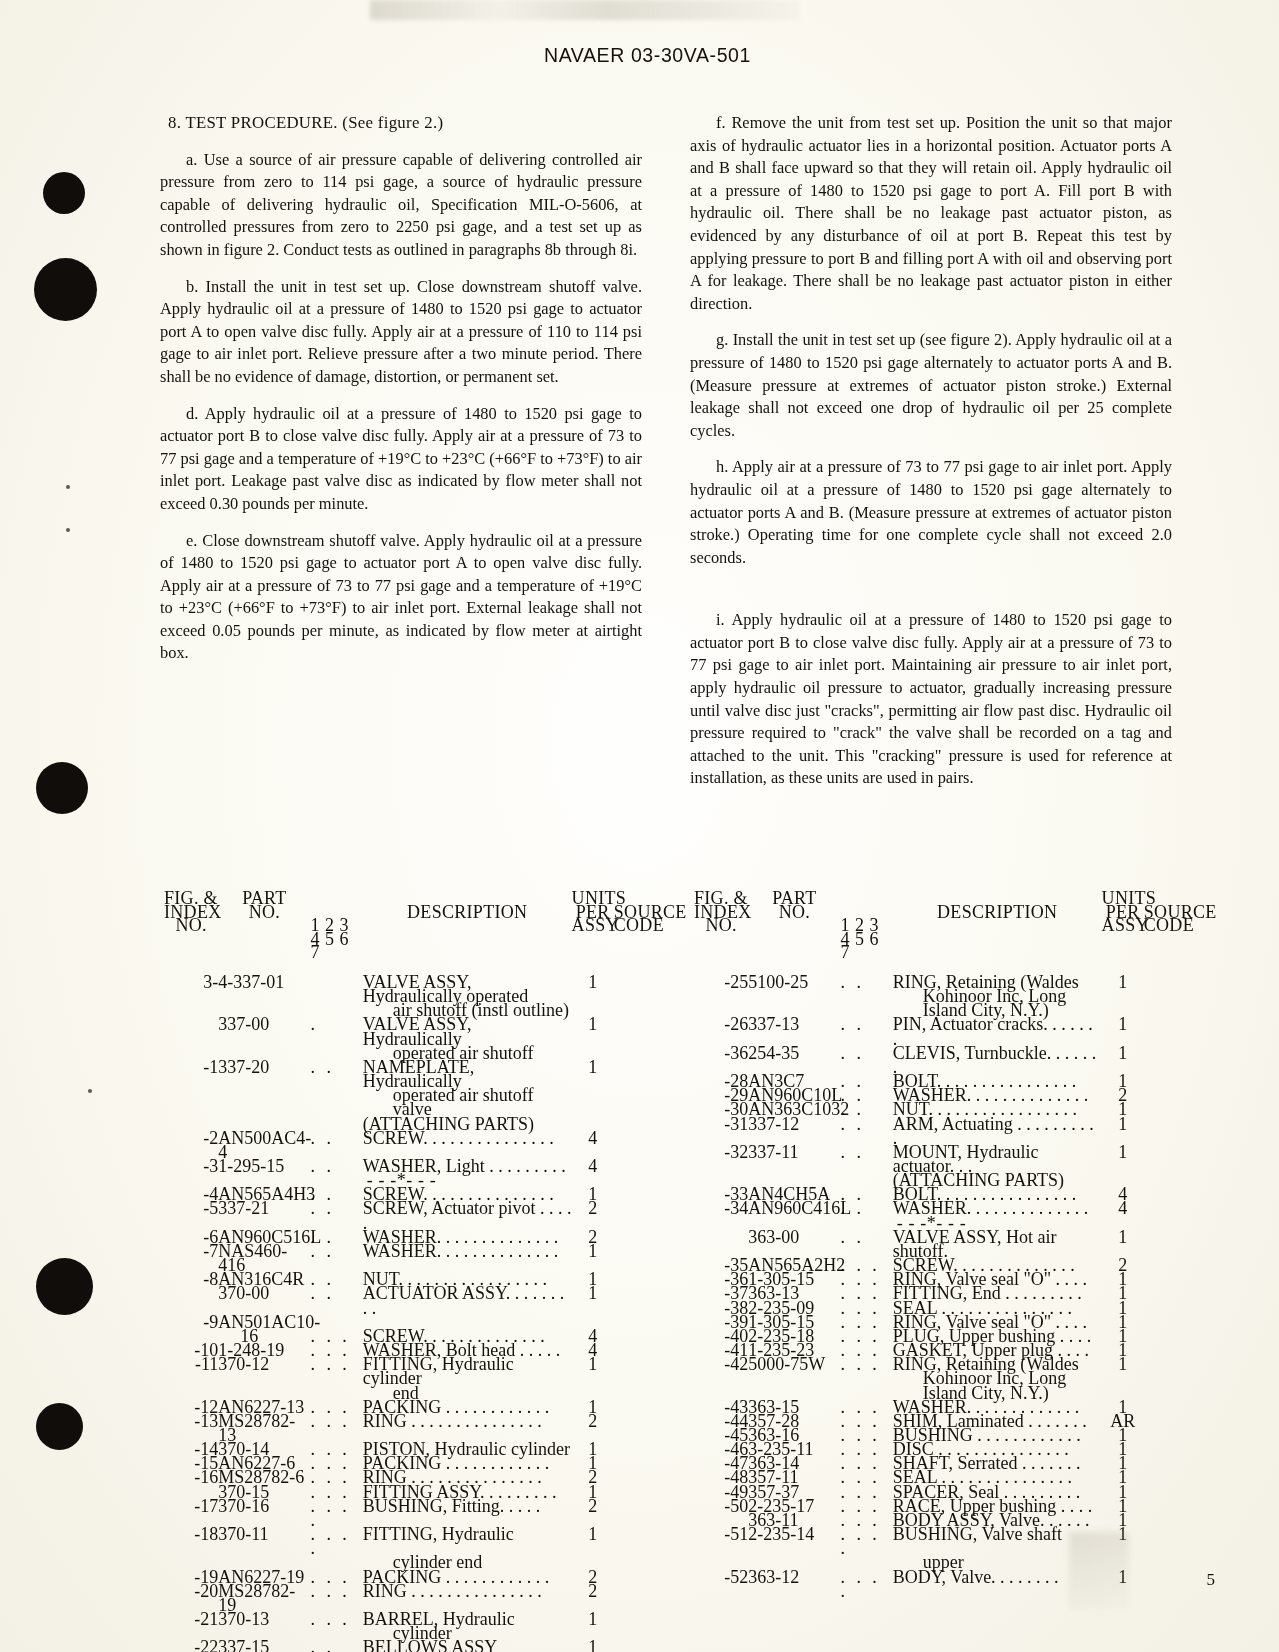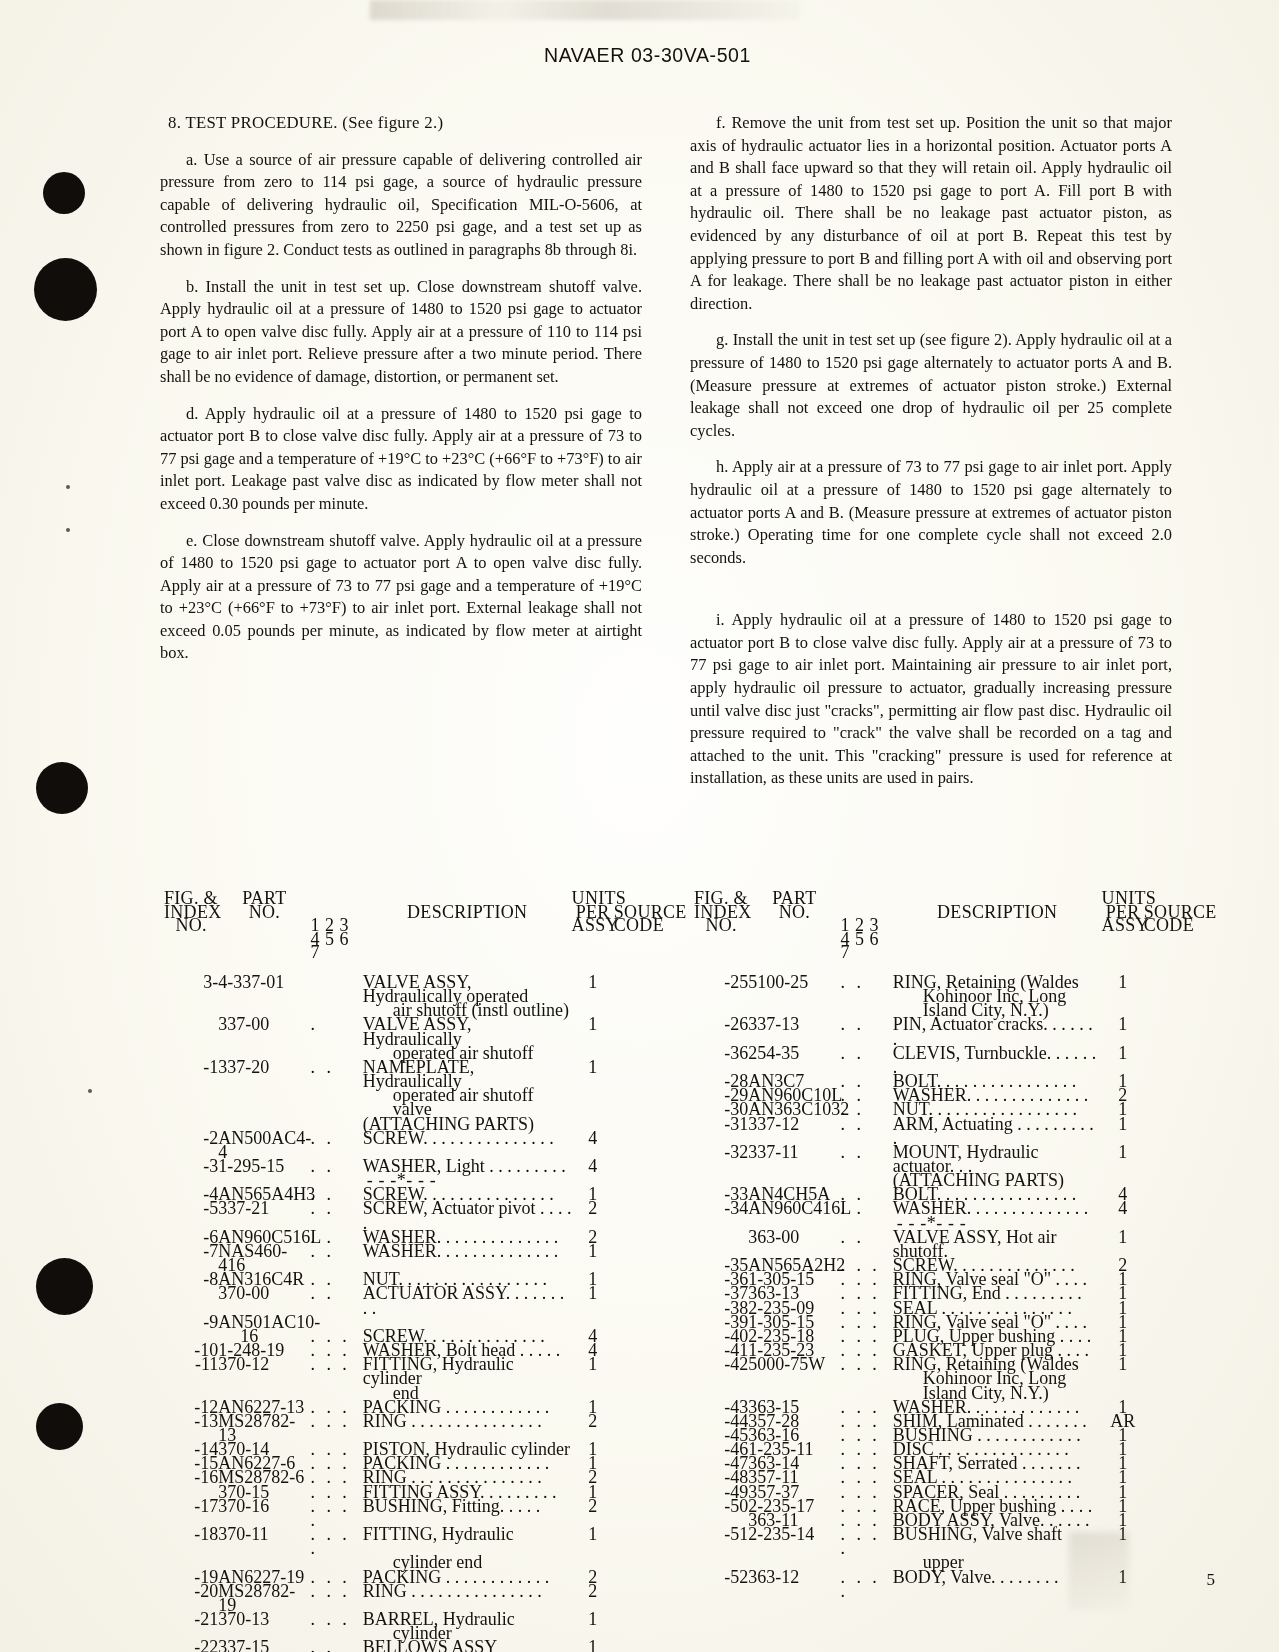--- a/index.html
+++ b/index.html
@@ -762,21 +762,21 @@
           <tr class="row">
             <td class="c-idx">-45</td>
             <td class="c-part">363-16</td>
             <td class="c-ind">. . .</td>
             <td class="c-desc">BUSHING . . . . . . . . . . . .</td>
             <td class="c-qty">1</td>
             <td class="c-src"></td>
           </tr>
           <tr class="row">
             <td class="c-idx">-46</td>
-            <td class="c-part">1-235-11</td>
+            <td class="c-part">3-235-11</td>
             <td class="c-ind">. . .</td>
             <td class="c-desc">DISC . . . . . . . . . . . . . . .</td>
             <td class="c-qty">1</td>
             <td class="c-src"></td>
           </tr>
           <tr class="row">
             <td class="c-idx">-47</td>
             <td class="c-part">363-14</td>
             <td class="c-ind">. . .</td>
             <td class="c-desc">SHAFT, Serrated . . . . . . .</td>

